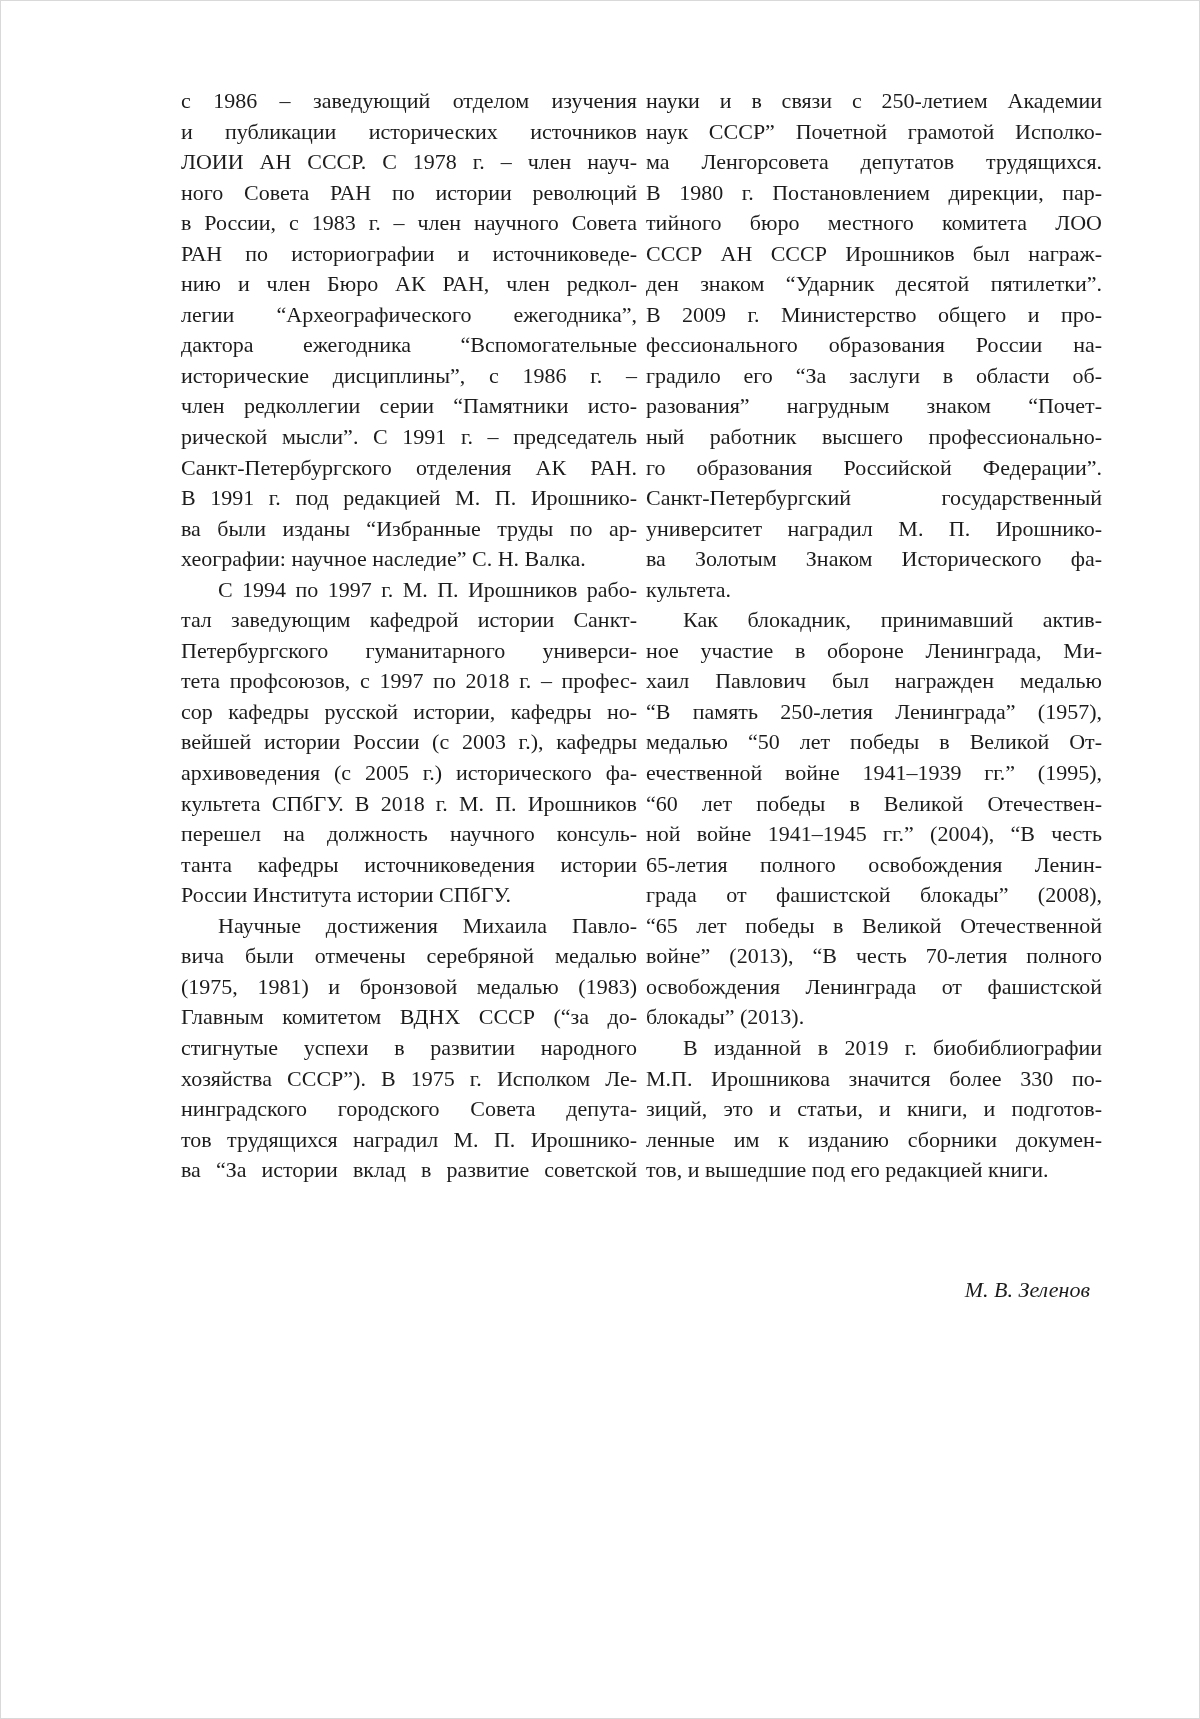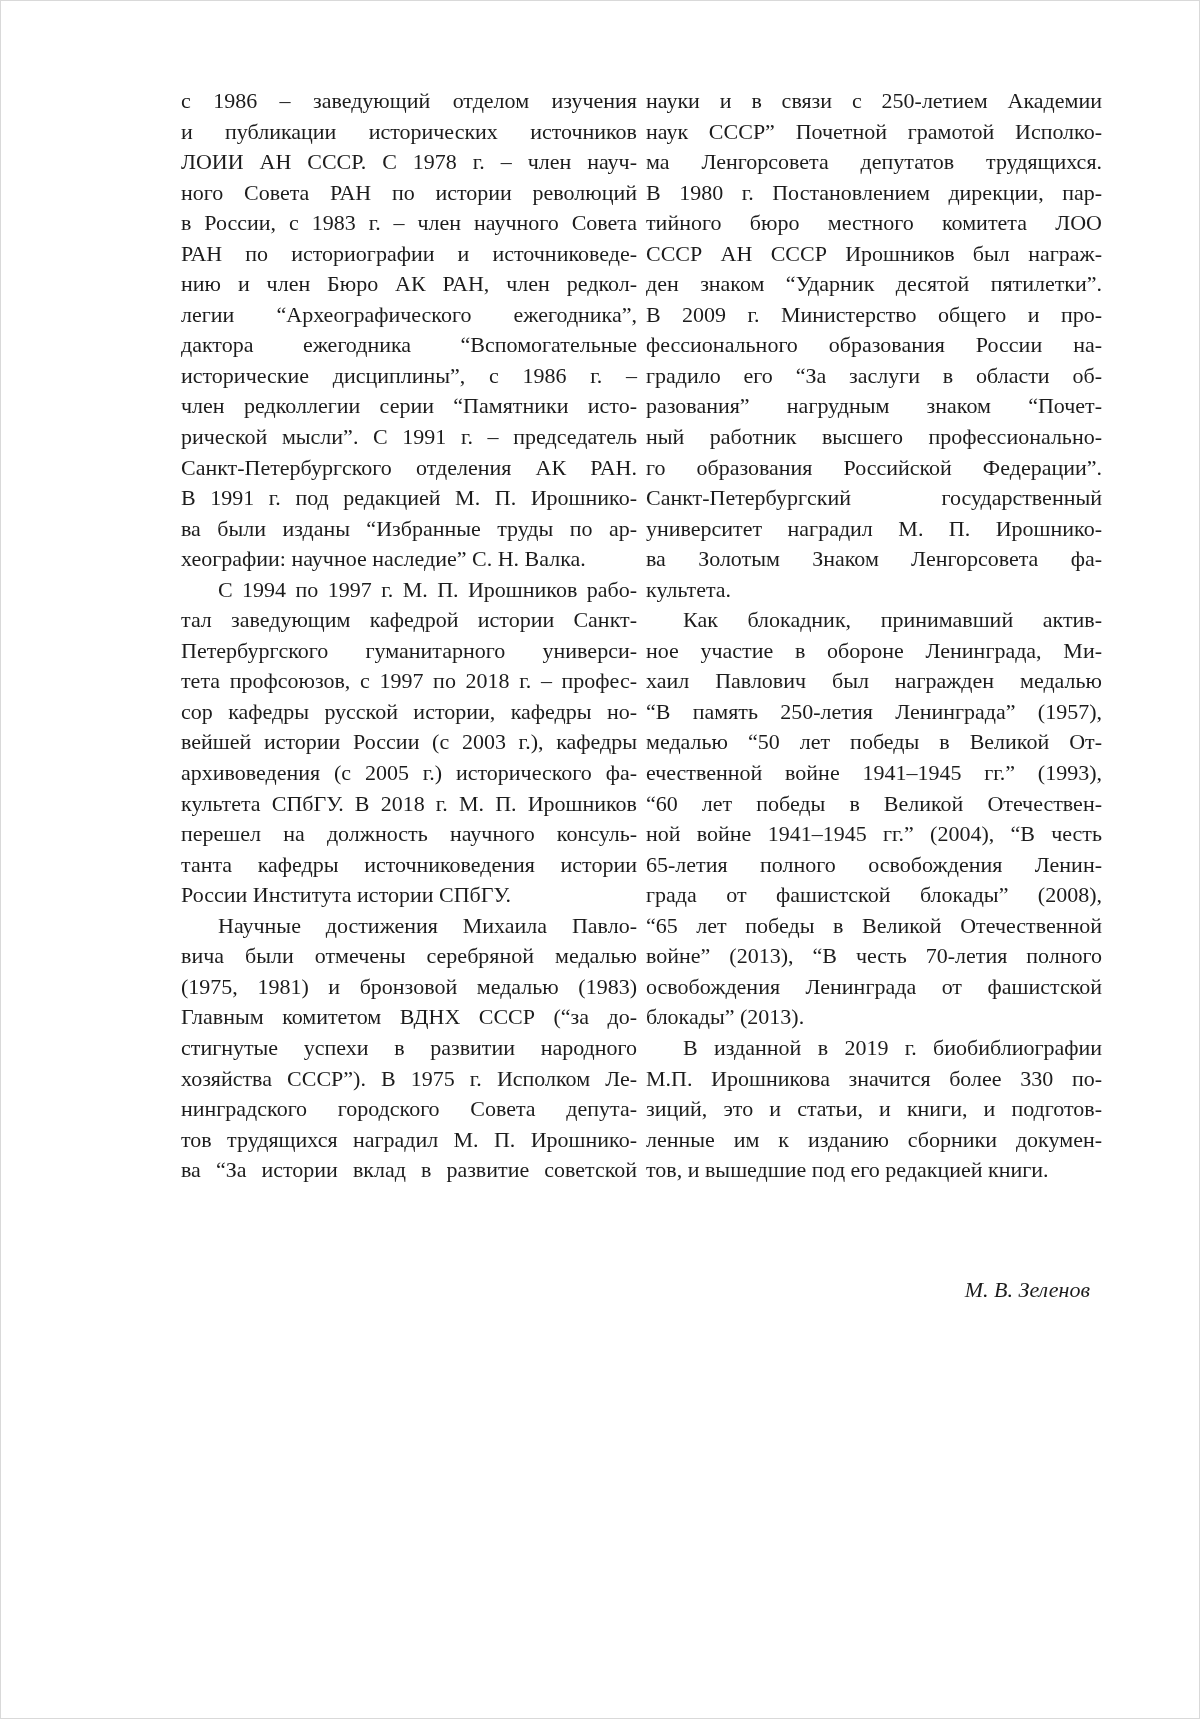--- a/index.html
+++ b/index.html
@@ -100,28 +100,28 @@
       <div class="line">СССР АН СССР Ирошников был награж-</div>
       <div class="line">ден знаком “Ударник десятой пятилетки”.</div>
       <div class="line">В 2009 г. Министерство общего и про-</div>
       <div class="line">фессионального образования России на-</div>
       <div class="line">градило его “За заслуги в области об-</div>
       <div class="line">разования” нагрудным знаком “Почет-</div>
       <div class="line">ный работник высшего профессионально-</div>
       <div class="line">го образования Российской Федерации”.</div>
       <div class="line">Санкт-Петербургский государственный</div>
       <div class="line">университет наградил М. П. Ирошнико-</div>
-      <div class="line">ва Золотым Знаком Ленгорсовета фа-</div>
+      <div class="line">ва Золотым Знаком Исторического фа-</div>
       <div class="line end">культета.</div>
       <div class="line indent">Как блокадник, принимавший актив-</div>
       <div class="line">ное участие в обороне Ленинграда, Ми-</div>
       <div class="line">хаил Павлович был награжден медалью</div>
       <div class="line">“В память 250-летия Ленинграда” (1957),</div>
       <div class="line">медалью “50 лет победы в Великой От-</div>
-      <div class="line">ечественной войне 1941–1945 гг.” (1993),</div>
+      <div class="line">ечественной войне 1941–1939 гг.” (1995),</div>
       <div class="line">“60 лет победы в Великой Отечествен-</div>
       <div class="line">ной войне 1941–1945 гг.” (2004), “В честь</div>
       <div class="line">65-летия полного освобождения Ленин-</div>
       <div class="line">града от фашистской блокады” (2008),</div>
       <div class="line">“65 лет победы в Великой Отечественной</div>
       <div class="line">войне” (2013), “В честь 70-летия полного</div>
       <div class="line">освобождения Ленинграда от фашистской</div>
       <div class="line end">блокады” (2013).</div>
       <div class="line indent">В изданной в 2019 г. биобиблиографии</div>
       <div class="line">М.П. Ирошникова значится более 330 по-</div>

